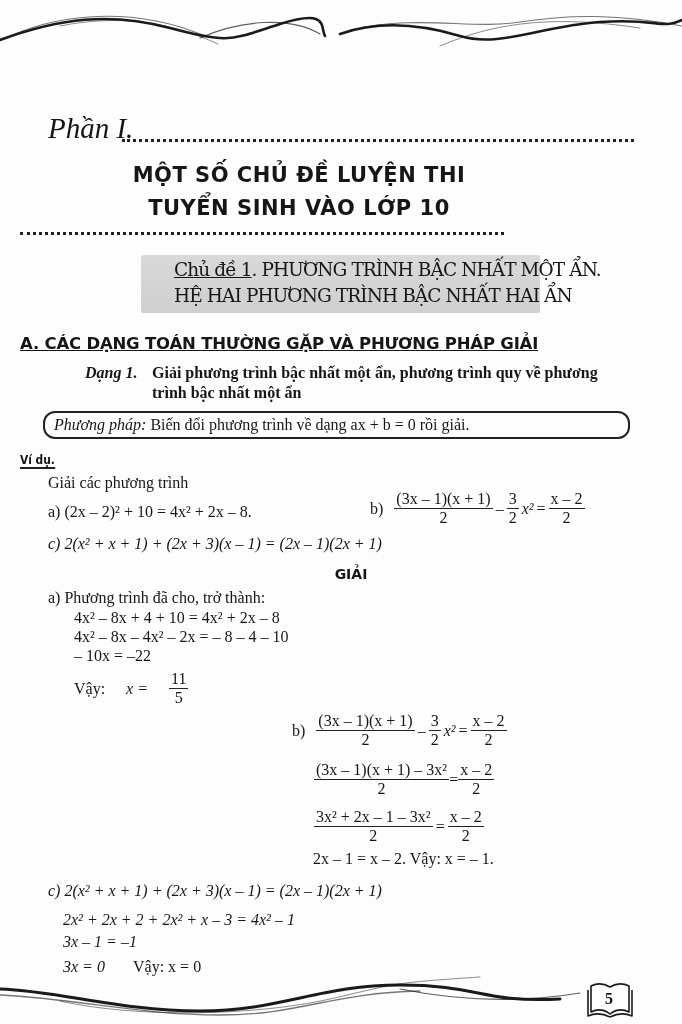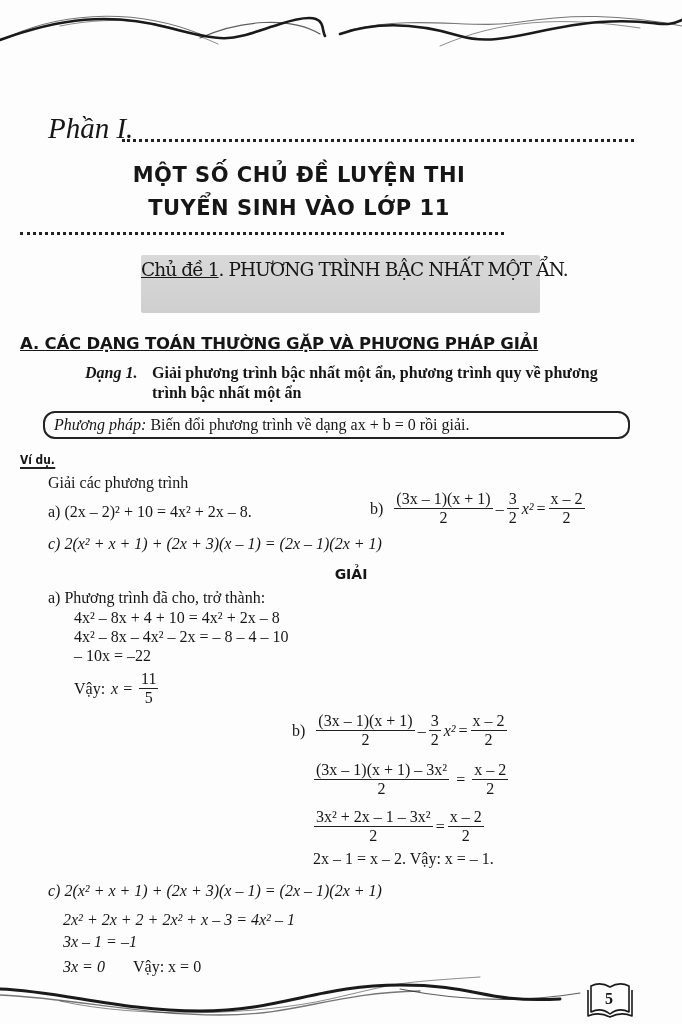--- a/index.html
+++ b/index.html
@@ -4,21 +4,21 @@
   <style>
     * { box-sizing: border-box; margin: 0; padding: 0; }
     html, body { width: 682px; height: 1024px; background: #fdfdfd; overflow: hidden; }
     body { position: relative; font-family: "Liberation Serif", serif; color: #161616; }
     .abs { position: absolute; }
     .deco { position: absolute; left: 0; width: 682px; }
     .part-label { left: 48px; top: 112px; font-size: 29px; font-style: italic; }
     .dots { border-bottom: 3px dotted #222; height: 3px; }
     .big-title { font-family: "DejaVu Sans", sans-serif; font-weight: 900; font-size: 21px; letter-spacing: 0.5px; text-align: center; width: 598px; left: 0; }
     .chapter-box { left: 141px; top: 255px; width: 399px; height: 58px; background: linear-gradient(#d9d9d9, #cfcfcf); border-radius: 2px; }
-    .chapter-line { font-family: "DejaVu Serif", serif; font-size: 18.5px; letter-spacing: -0.9px; white-space: nowrap; text-align: center; width: 100%; left: 0; }
+    .chapter-line { font-family: "DejaVu Serif", serif; font-size: 18.5px; letter-spacing: -0.9px; white-space: nowrap; text-align: center; width: 100%; left: 0; padding-left: 33px; }
     .sec-heading { left: 20px; top: 334px; font-family: "DejaVu Sans", sans-serif; font-weight: bold; font-size: 16.5px; letter-spacing: -0.2px; text-decoration: underline; }
     .dang { left: 48px; font-size: 16px; font-weight: bold; margin-left: 37px; }
     .method-box { left: 43px; top: 411px; width: 587px; height: 28px; border: 2px solid #222; border-radius: 12px; }
     .method-text { left: 54px; top: 416px; font-size: 16px; }
     .vidu { left: 20px; top: 452px; font-family: "DejaVu Sans", sans-serif; font-weight: bold; font-size: 13px; border-bottom: 2px solid #222; line-height: 15px; transform: scaleX(0.82); transform-origin: left; }
     .line { font-size: 16px; white-space: nowrap; }
     .math { font-size: 16px; white-space: nowrap; font-family: "Liberation Serif", serif; }
     i.v { font-style: italic; }
     .frac { display: inline-block; vertical-align: middle; text-align: center; line-height: 18px; }
     .frac .num { display: block; border-bottom: 1px solid #222; padding: 0 2px; }
@@ -38,27 +38,28 @@
     <path d="M340,34 C380,20 420,24 460,36 S540,26 600,22 S660,30 682,20" stroke-width="2.6"></path>
     <path d="M350,30 C420,14 470,30 520,22 S620,14 682,26" stroke-width="1.1" opacity="0.6"></path>
     <path d="M440,46 C500,20 560,16 640,28" stroke-width="1" opacity="0.5"></path>
   </g>
 </svg>
 
 <div class="abs part-label">Phần I.</div>
 <div class="abs dots" style="left:122px;top:139px;width:512px"></div>
 
 <div class="abs big-title" style="top:163px">MỘT SỐ CHỦ ĐỀ LUYỆN THI</div>
-<div class="abs big-title" style="top:196px">TUYỂN SINH VÀO LỚP 11</div>
+<div class="abs big-title" style="top:196px">TUYỂN SINH VÀO LỚP 10</div>
 <div class="abs dots" style="left:20px;top:232px;width:484px"></div>
 
 <div class="abs chapter-box">
   <div class="abs chapter-line" style="top:4px">
     <span style="text-decoration:underline">Chủ đề 1</span><span>. PHƯƠNG TRÌNH BẬC NHẤT MỘT ẨN.</span>
   </div>
+  <div class="abs chapter-line" style="top:30px">HỆ HAI PHƯƠNG TRÌNH BẬC NHẤT HAI ẨN</div>
 </div>
 
 <div class="abs sec-heading">A. CÁC DẠNG TOÁN THƯỜNG GẶP VÀ PHƯƠNG PHÁP GIẢI</div>
 
 <div class="abs dang" style="top:364px">
   <span style="font-style:italic;font-weight:bold;display:inline-block;width:67px">Dạng 1.</span><span>Giải phương trình bậc nhất một ẩn, phương trình quy về phương</span>
 </div>
 <div class="abs dang" style="top:384px;left:115px">trình bậc nhất một ẩn</div>
 
 <div class="abs method-box"></div>
@@ -89,21 +90,21 @@
     </span>
 </div>
 
 <div class="abs math" style="left:48px;top:535px;font-style:italic">c) 2(x² + x + 1) + (2x + 3)(x – 1) = (2x – 1)(2x + 1)</div>
 
 <div class="abs giai">GIẢI</div>
 <div class="abs line" style="left:48px;top:589px">a) Phương trình đã cho, trở thành:</div>
 <div class="abs math" style="left:74px;top:609px">4x² – 8x + 4 + 10 = 4x² + 2x – 8</div>
 <div class="abs math" style="left:74px;top:628px">4x² – 8x – 4x² – 2x = – 8 – 4 – 10</div>
 <div class="abs math" style="left:74px;top:647px">– 10x = –22</div>
-<div class="abs math" style="left:74px;top:670px;display:flex;align-items:center;gap:6px">
+<div class="abs math" style="left:74px;top:670px;display:flex;align-items:center;gap:21px">
   <span>Vậy:</span>
   <i class="v">x =</i>
   <span class="frac">
       <span class="num">11</span>
       <span class="den">5</span>
     </span>
 </div>
 
 <div class="abs math" style="left:292px;top:712px;display:flex;align-items:center;gap:3px">
   <span style="margin-right:8px">b)</span>
@@ -116,21 +117,21 @@
       <span class="num">3</span>
       <span class="den">2</span>
     </span>
   <i class="v">x²</i>
   <span>=</span>
   <span class="frac">
       <span class="num">x – 2</span>
       <span class="den">2</span>
     </span>
 </div>
-<div class="abs math" style="left:314px;top:761px;display:flex;align-items:center;gap:7px">
+<div class="abs math" style="left:314px;top:761px;display:flex;align-items:center;gap:0">
   <span class="frac">
       <span class="num">(3x – 1)(x + 1) – 3x²</span>
       <span class="den">2</span>
     </span>
   <span>=</span>
   <span class="frac">
       <span class="num">x – 2</span>
       <span class="den">2</span>
     </span>
 </div>

